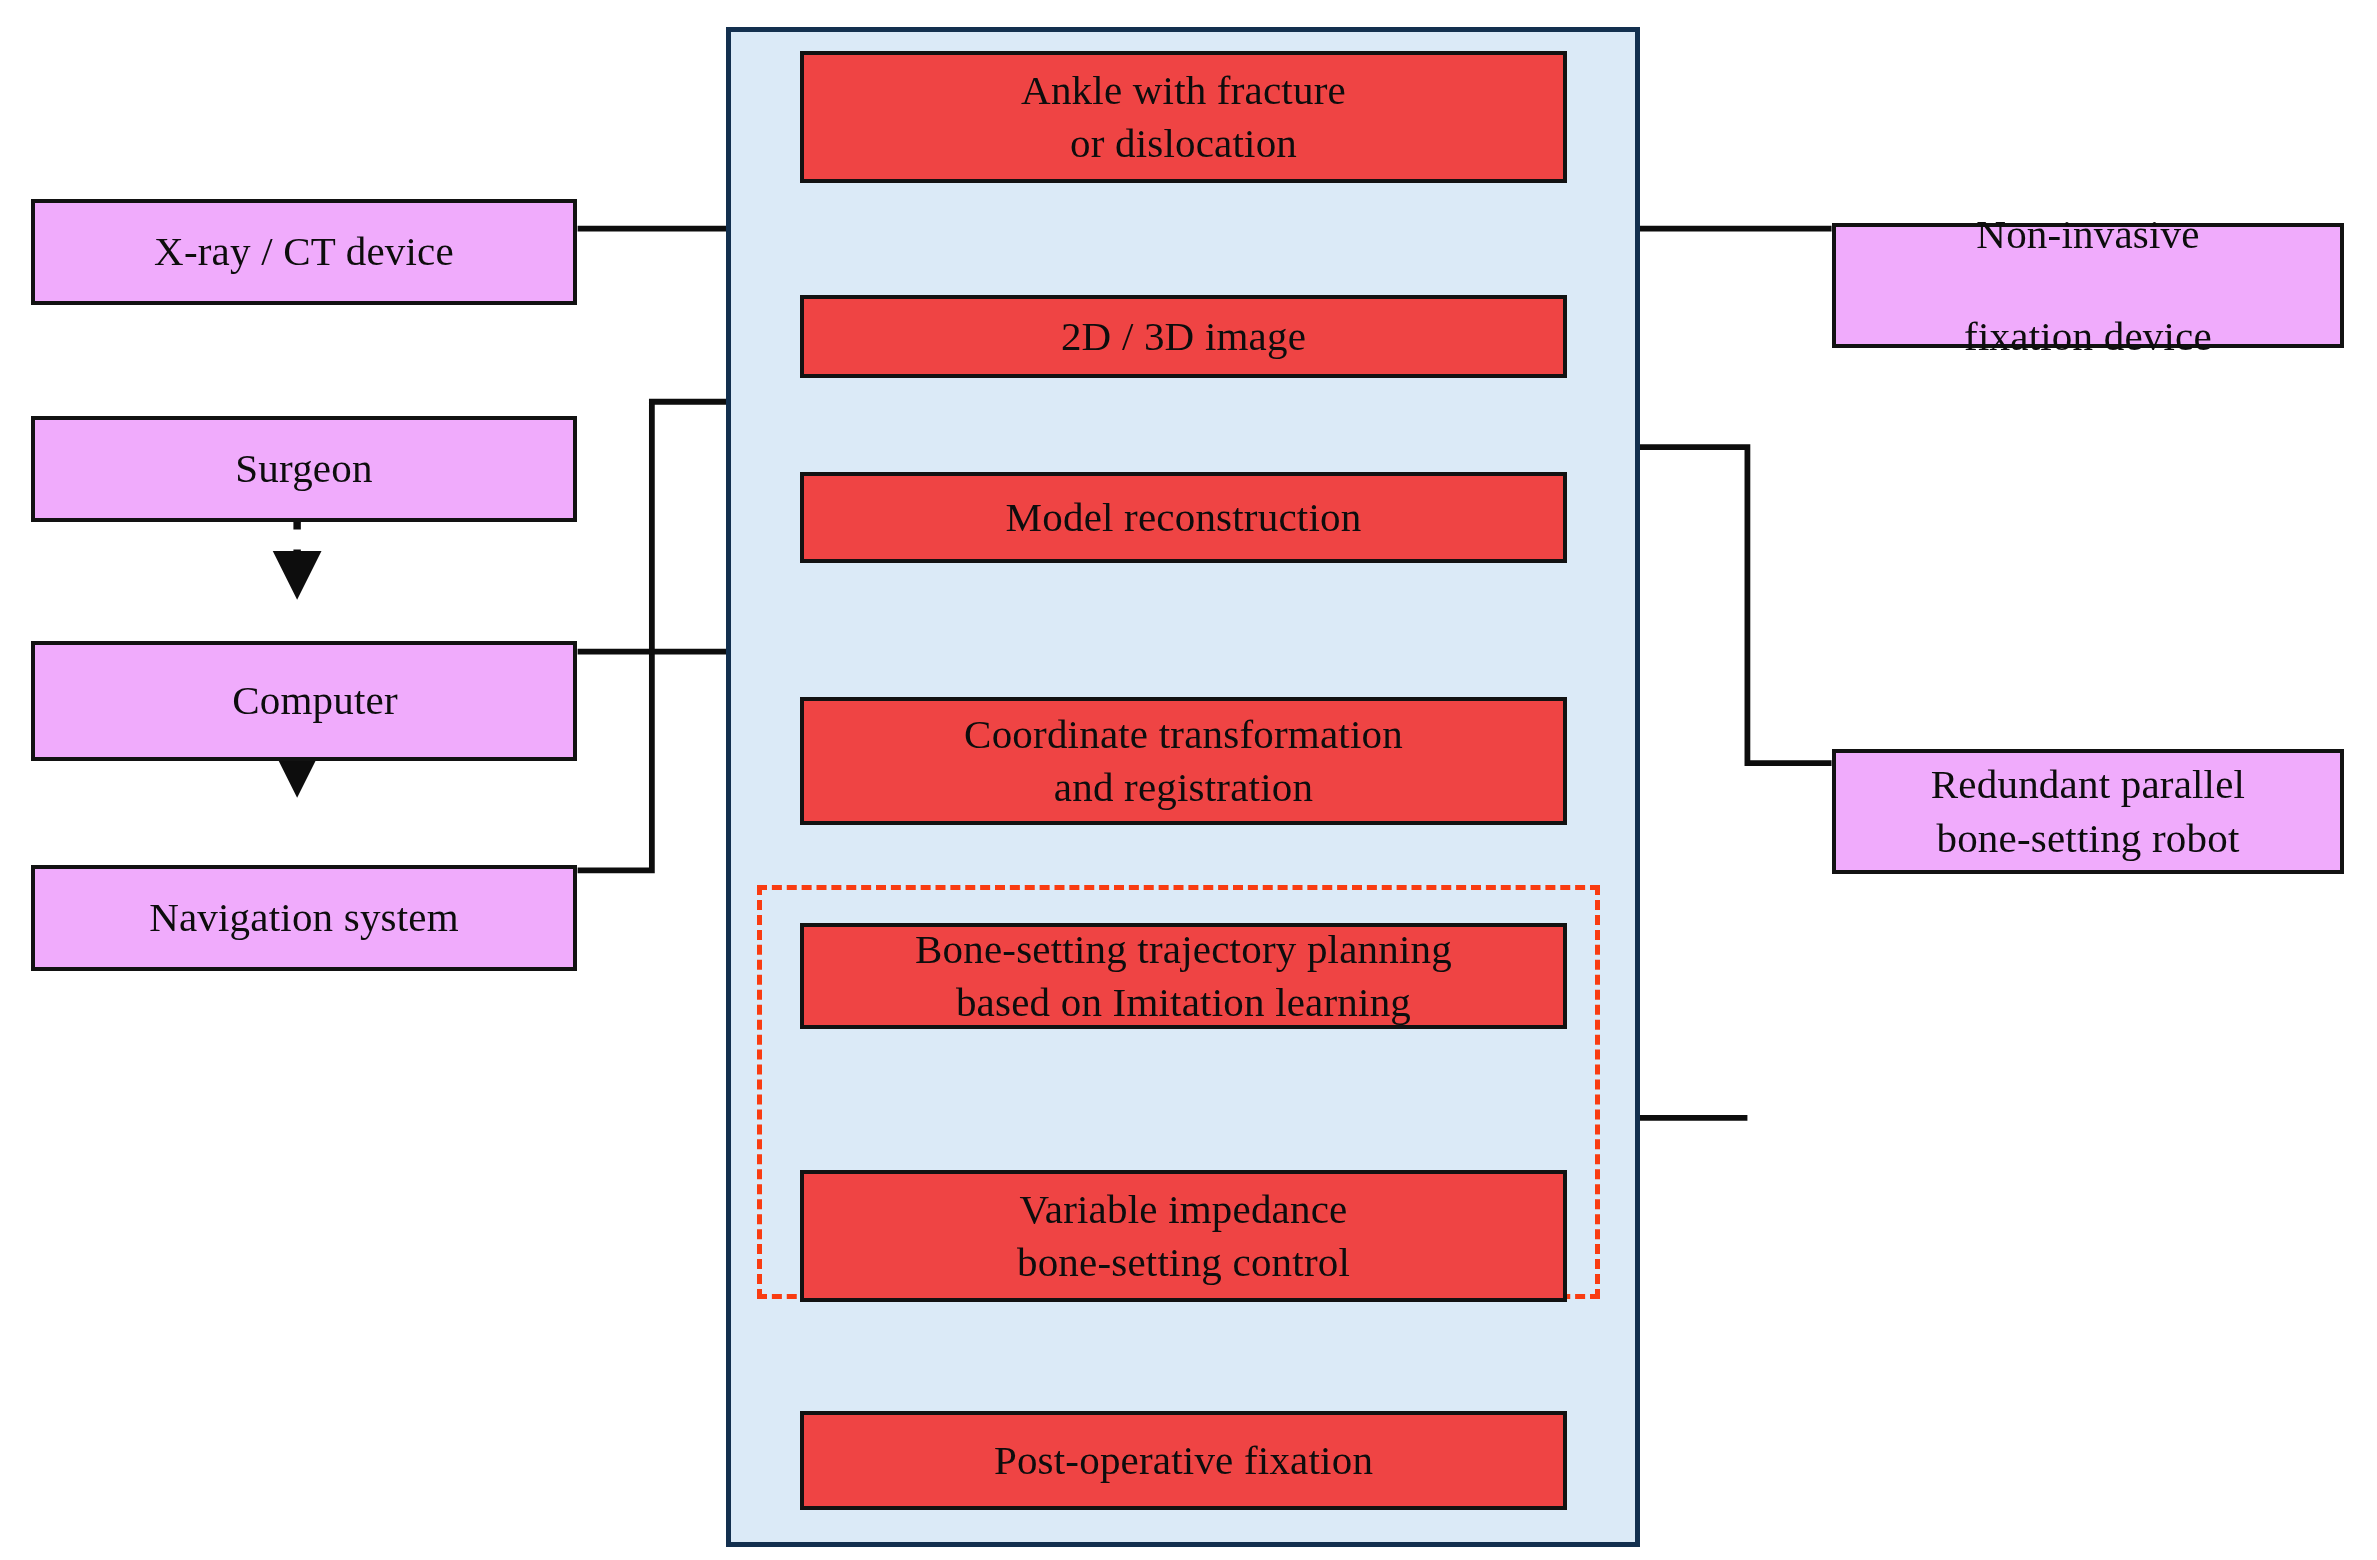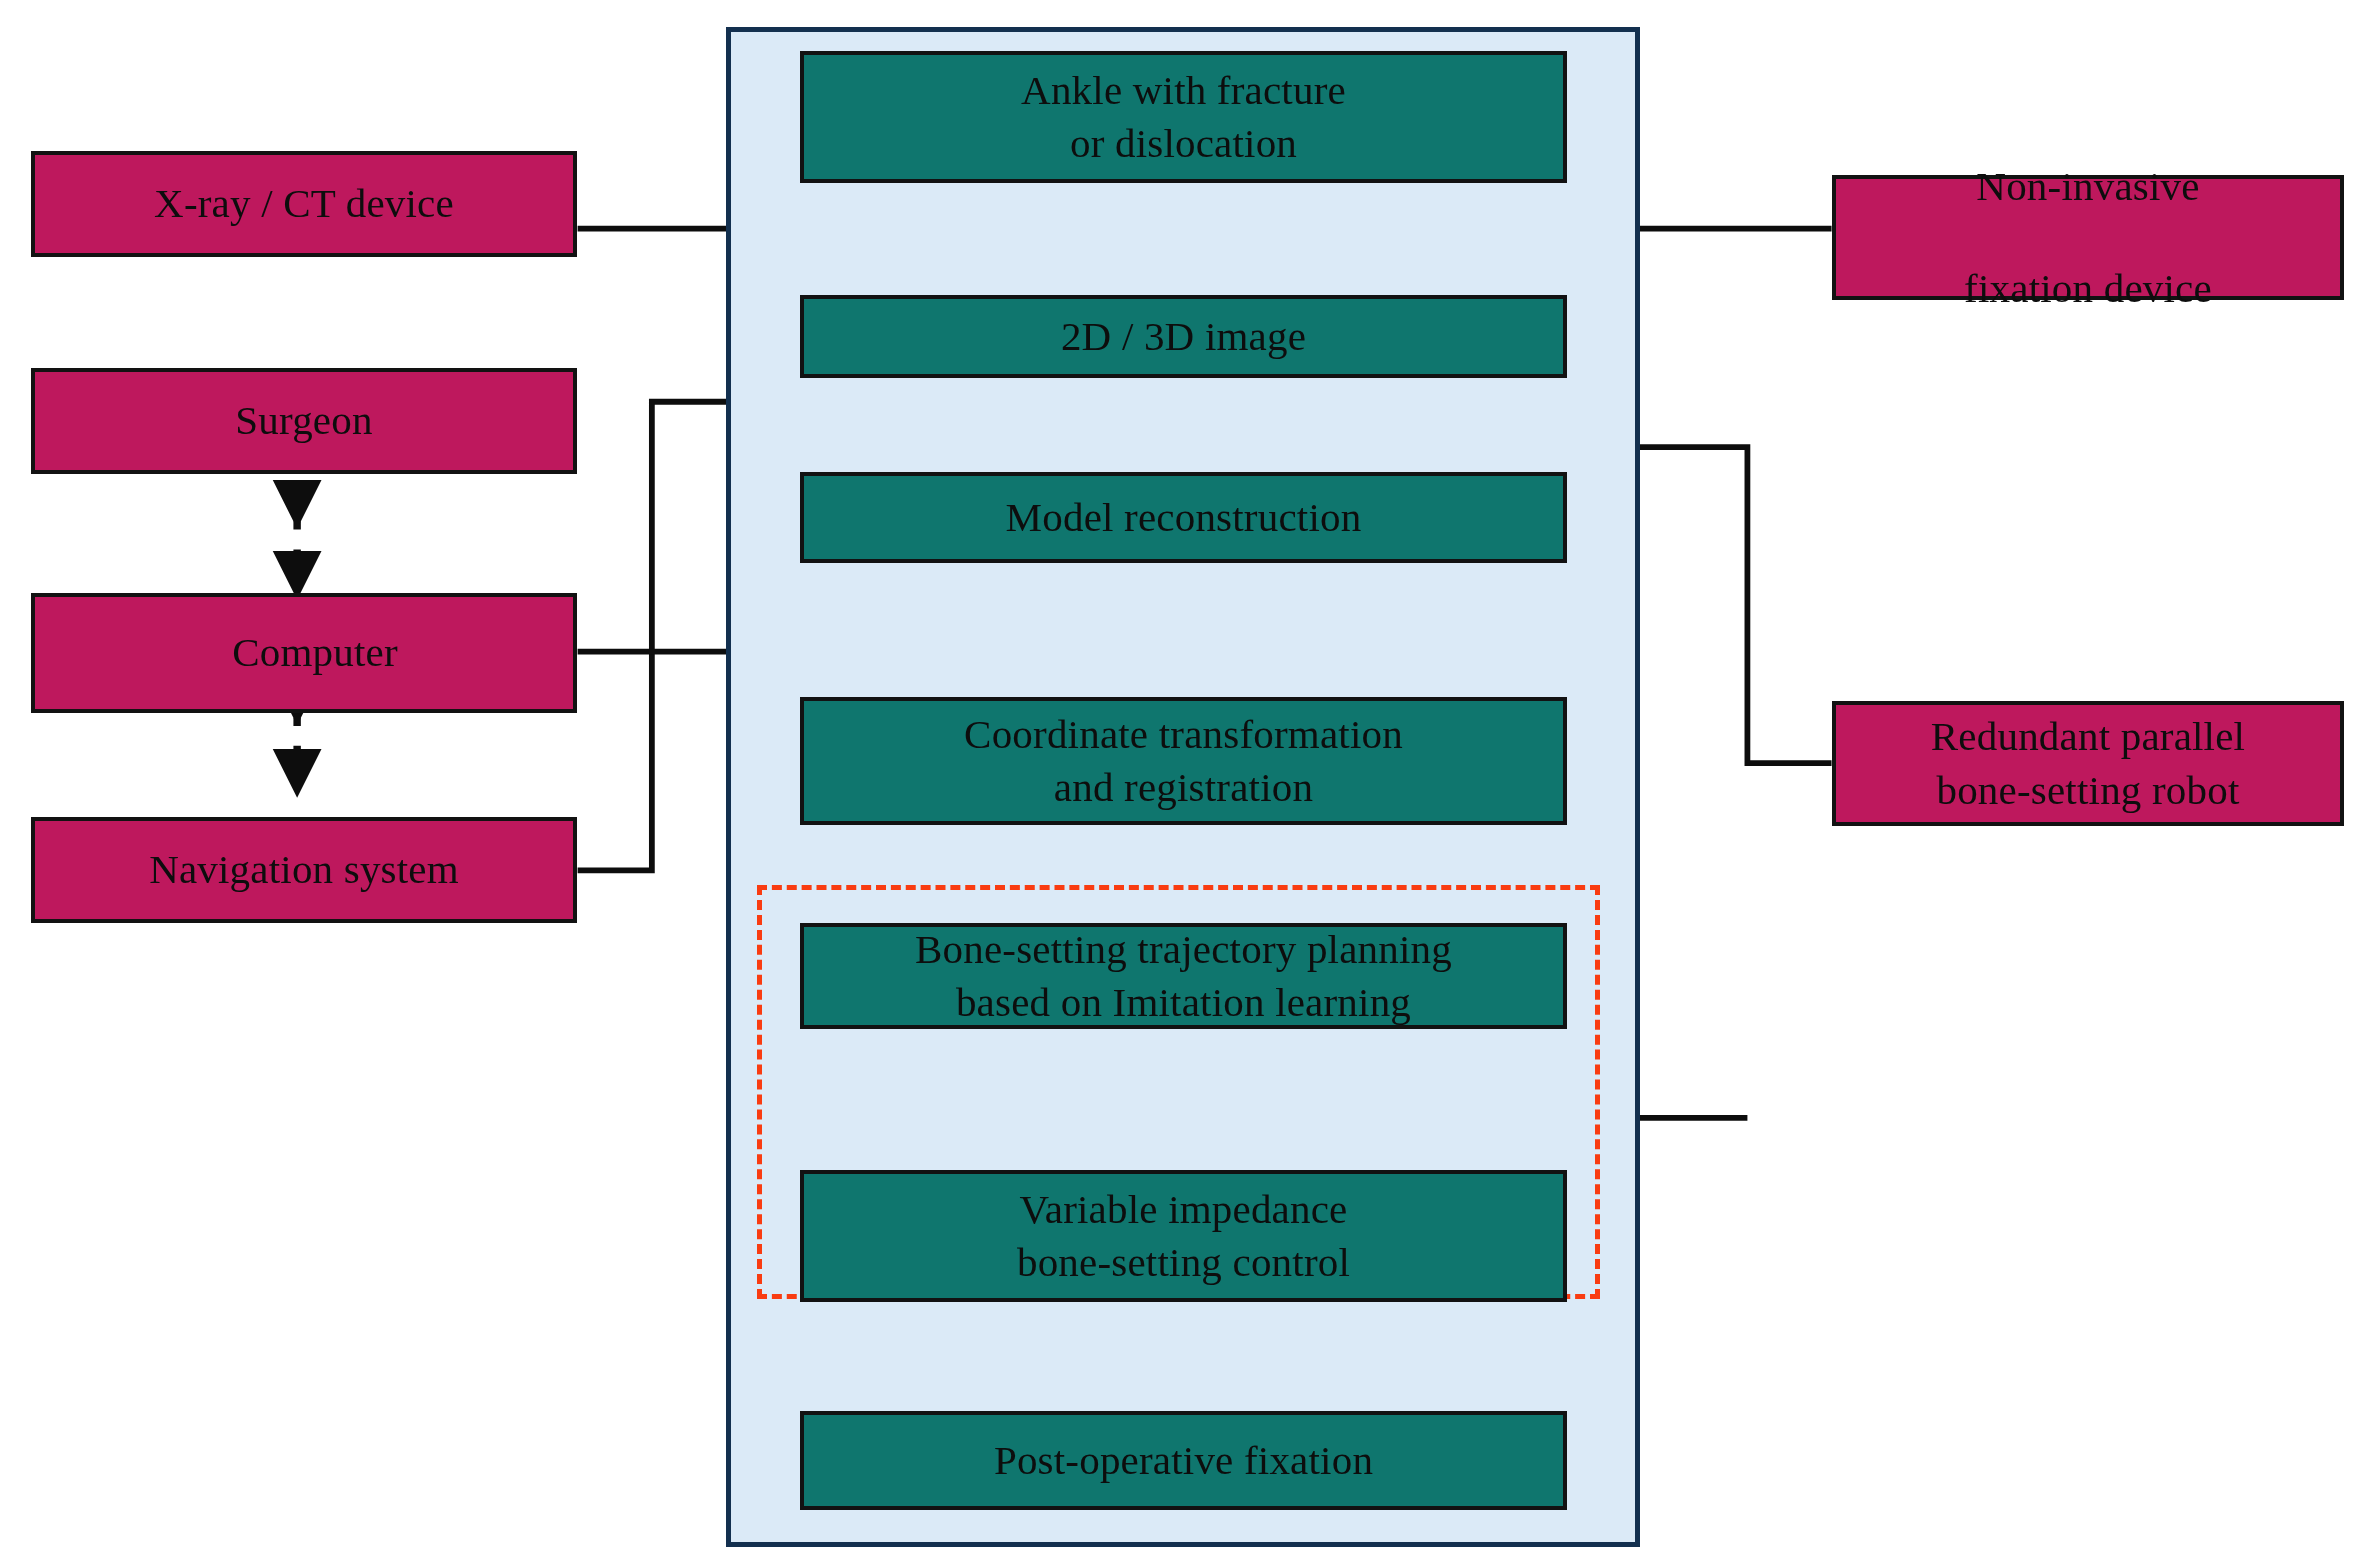--- a/index.html
+++ b/index.html
@@ -4,22 +4,22 @@
 <style>
   html,body{margin:0;padding:0;background:#ffffff;}
   body{font-family:"Liberation Serif","DejaVu Serif",serif;}
   #stage{position:relative;width:2377px;height:1560px;background:#fff;overflow:hidden;}
   svg.layer{position:absolute;left:0;top:0;width:2377px;height:1560px;overflow:visible;}
   .node{
     position:absolute;box-sizing:border-box;display:flex;align-items:center;
     justify-content:center;text-align:center;line-height:1.30;
     color:#0d0d0d;font-size:41px;letter-spacing:0.2px;z-index:5;
   }
-  .node.white{background:#be185d;border:4.1px solid #121212;}
-  .node.inblue{background:#0f766e;border:4.1px solid #121212;}
+  .node.white{background:#f0abfc;border:4.1px solid #121212;margin-top:48px;}
+  .node.inblue{background:#ef4444;border:4.1px solid #121212;}
   .node span{display:block;padding:0 8.3px;}
   .panel{position:absolute;background:#dbeaf7;border:5px solid #13304f;box-sizing:border-box;z-index:1;}
   .dashbox{position:absolute;border:5.8px dashed #f93c11;box-sizing:border-box;z-index:4;background:transparent;}
 </style>
 </head>
 <body>
 
 <div id="stage">
 
   <div class="panel" style="left:726px;top:27px;width:914px;height:1520px;"></div>

